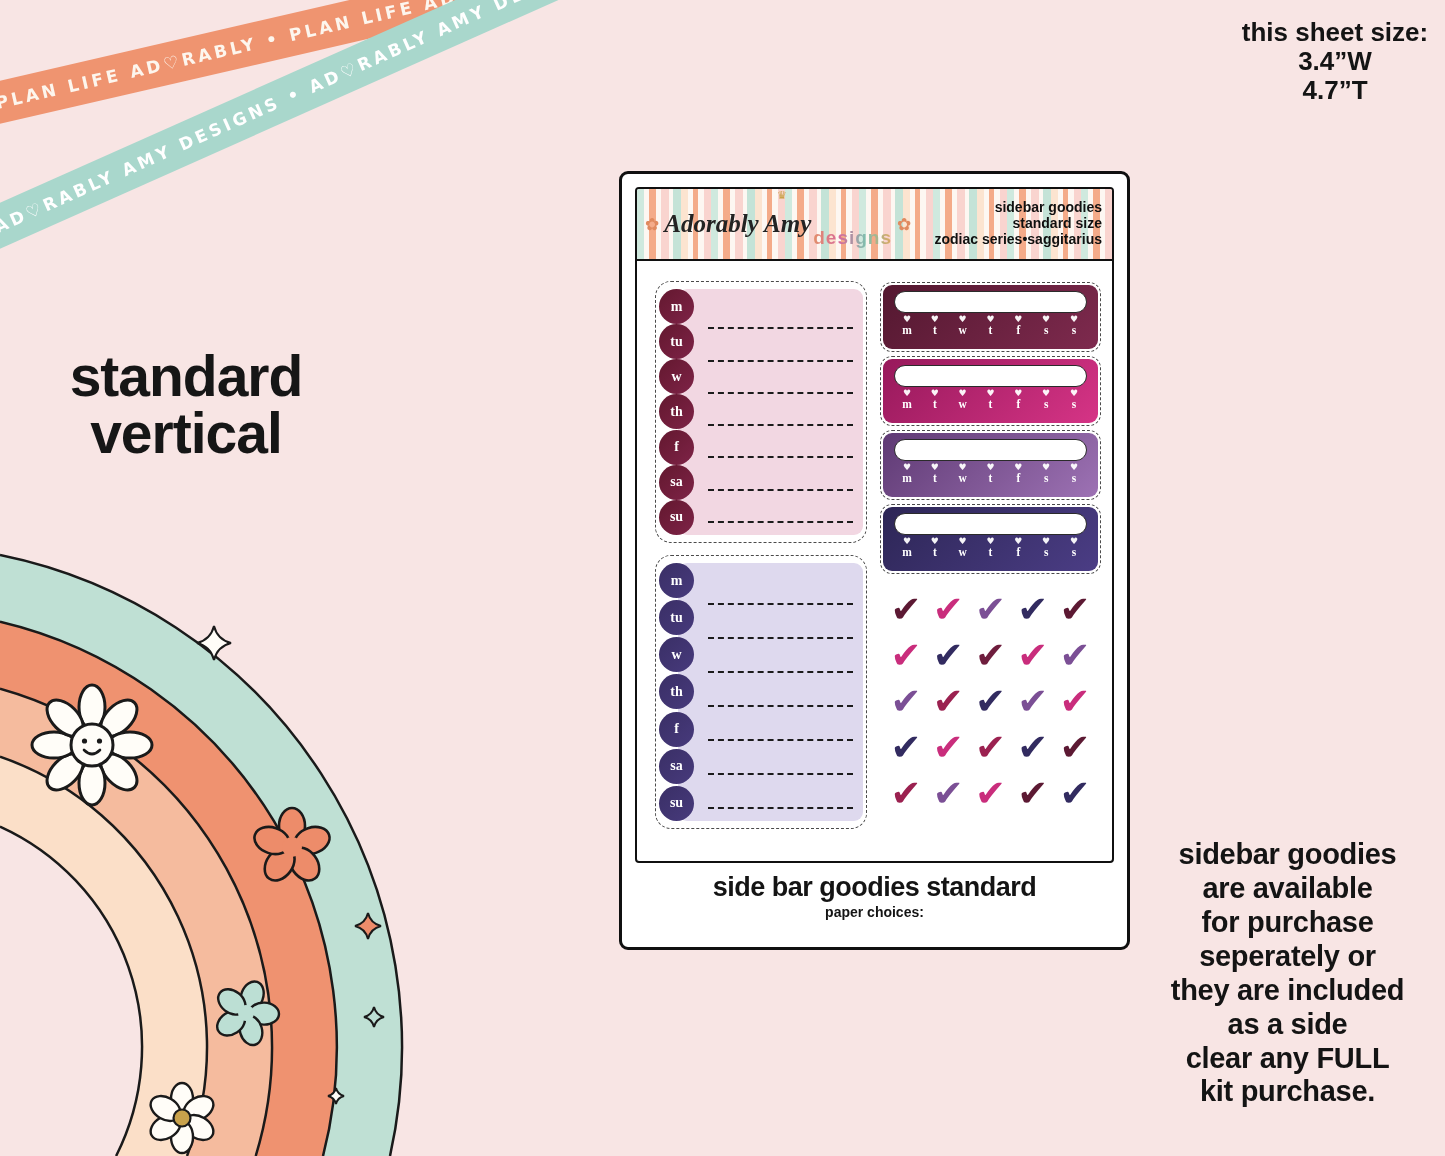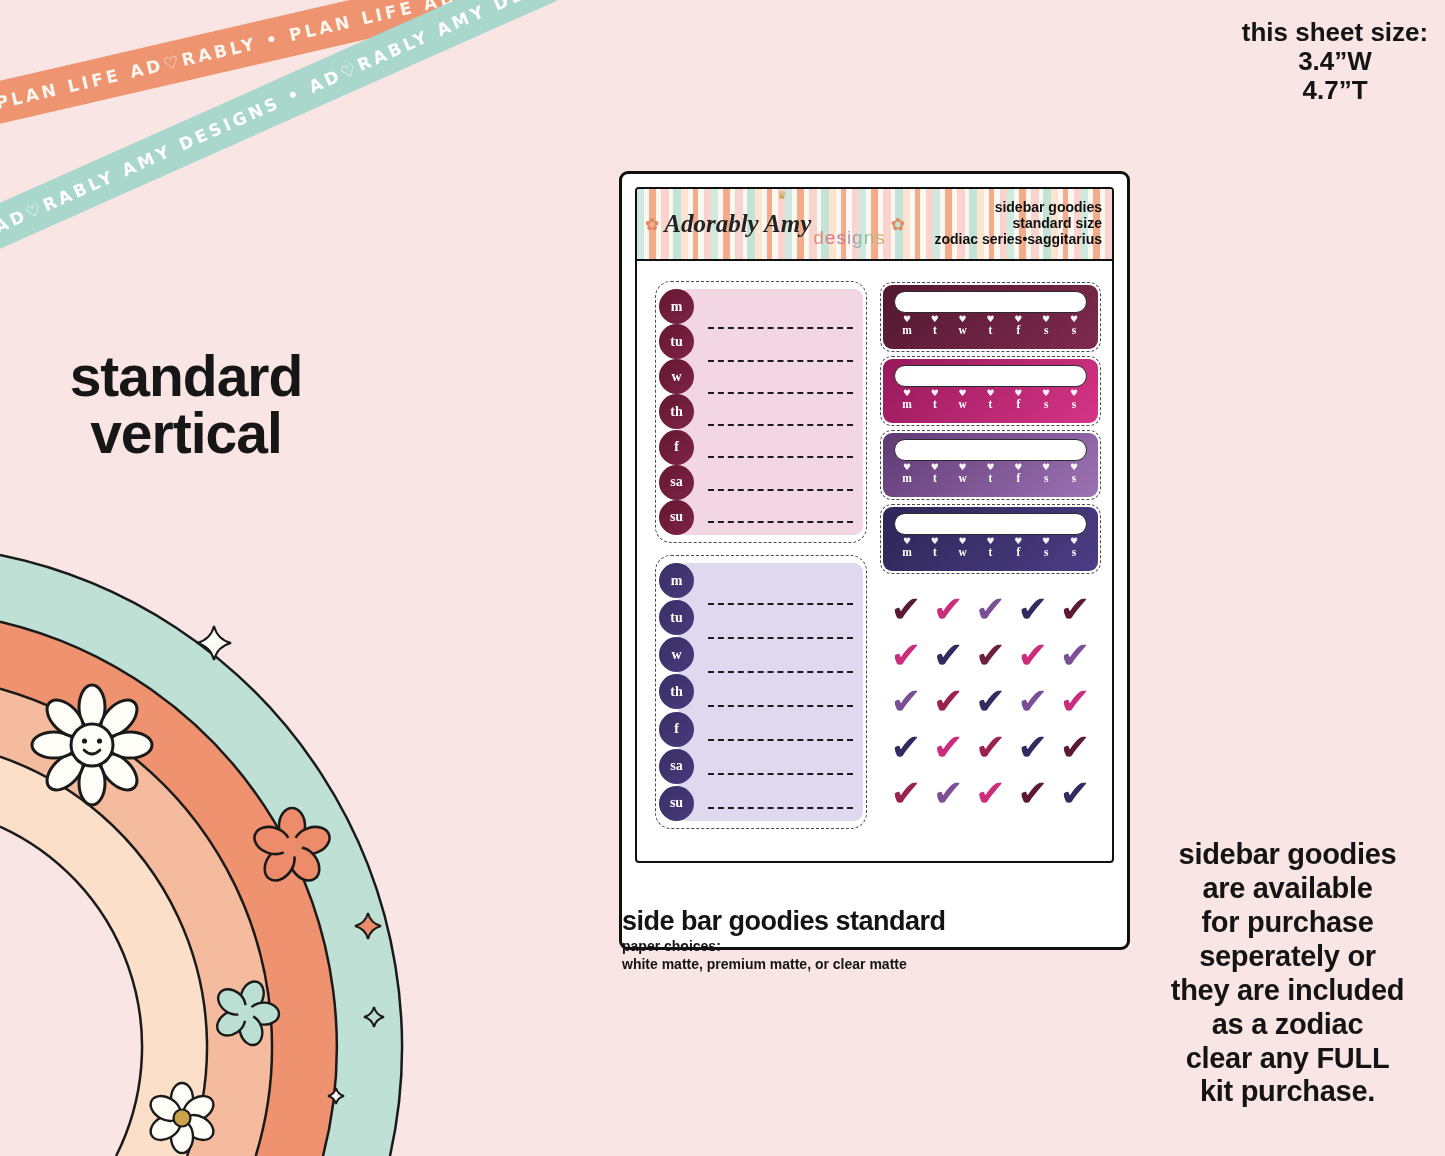--- a/index.html
+++ b/index.html
@@ -35,21 +35,21 @@
     position:relative;height:72px;border-bottom:2px solid #101010;box-sizing:border-box;
     display:flex;align-items:center;justify-content:space-between;padding:0 10px 0 8px;
     background:repeating-linear-gradient(90deg,
       #cfe9de 0 7px,#fdf7f2 7px 12px,#f4ab89 12px 19px,#fdf7f2 19px 24px,
       #f9d4cf 24px 32px,#fdf7f2 32px 36px,#c4e3d7 36px 44px,#fce4d0 44px 51px,
       #fdf7f2 51px 56px,#f4ab89 56px 61px,#fdf7f2 61px 67px,#f9d4cf 67px 74px);
   }
   .logo{position:relative;display:flex;align-items:center;gap:5px;}
   .logo-flower{font-family:"DejaVu Sans",sans-serif;font-size:17px;color:#e08a5f;}
   .logo-script{font-family:"Liberation Serif",serif;font-style:italic;font-weight:bold;font-size:25px;color:#232323;}
-  .logo-designs{font-weight:normal;font-size:19px;letter-spacing:1px;color:#cf6f9e;margin-left:-3px;margin-top:28px;}
+  .logo-designs{font-weight:bold;font-size:19px;letter-spacing:1px;color:#cf6f9e;margin-left:-3px;margin-top:28px;}
   @supports (-webkit-background-clip: text) {
     .logo-designs{background:linear-gradient(90deg,#e2906a,#d8699a,#7fbfae,#e0a75e);
       -webkit-background-clip:text;background-clip:text;color:transparent;}
   }
   .crown{position:absolute;left:132px;top:-10px;font-family:"DejaVu Sans",sans-serif;
     font-size:11px;color:#c9a24b;}
   .strip-titles{text-align:right;font-size:14px;font-weight:bold;line-height:1.14;color:#101010;}
   .sheet-body{position:absolute;left:0;right:0;top:72px;bottom:0;padding:24px 14px 0 22px;
     display:flex;gap:20px;box-sizing:border-box;}
   
@@ -73,21 +73,21 @@
   .tracker-pill{height:20px;background:#ffffff;border:1.2px solid #2b2b2b;border-radius:11px;}
   .tracker-cols{display:flex;justify-content:space-between;padding:2px 5px 0;}
   .tracker-col{width:16px;display:flex;flex-direction:column;align-items:center;}
   .tracker-heart{font-family:"DejaVu Sans",sans-serif;font-size:9px;line-height:9px;color:rgba(255,255,255,.95);}
   .tracker-day{font-family:"Liberation Serif",serif;font-weight:bold;font-size:11.5px;line-height:13px;color:#ffffff;}
   
   .checks{margin-top:16px;display:grid;grid-template-columns:repeat(5,1fr);
     justify-items:center;align-content:start;row-gap:1px;padding:0 2px;}
   .check{font-family:"DejaVu Sans",sans-serif;font-weight:bold;font-size:37px;line-height:45px;}
   
-  .caption{position:absolute;left:0;right:0;top:732px;}
+  .caption{position:absolute;left:0;right:0;top:698px;text-align:center;}
   .caption-title{font-size:27px;font-weight:bold;letter-spacing:-.5px;}
   .caption-sub{font-size:14px;font-weight:bold;line-height:1.3;}
   
   .bottom-text{position:absolute;left:1135px;top:838px;width:305px;text-align:center;
     font-size:29px;font-weight:bold;letter-spacing:-.3px;line-height:1.17;color:#141414;}
 </style>
 </head>
 <body>
 
 <div class="page" style="background: rgb(248, 229, 228);">
@@ -408,28 +408,27 @@
               <span class="check" style="color: rgb(201, 45, 124);">✔</span>
               <span class="check" style="color: rgb(92, 25, 51);">✔</span>
               <span class="check" style="color: rgb(50, 43, 96);">✔</span>
             </div>
         </div>
       </div>
     </div>
     <div class="caption">
       <div class="caption-title">side bar goodies standard</div>
       <div class="caption-sub">paper choices:</div>
-      <div class="caption-sub">white matte, premium matte, or clear matte</div>
     </div>
   </div>
 
   <div class="bottom-text">
     <div>sidebar goodies</div>
     <div>are available</div>
     <div>for purchase</div>
     <div>seperately or</div>
     <div>they are included</div>
-    <div>as a zodiac</div>
+    <div>as a side</div>
     <div>clear any FULL</div>
     <div>kit purchase.</div>
   </div>
 
 </div>
 
 </body></html>

